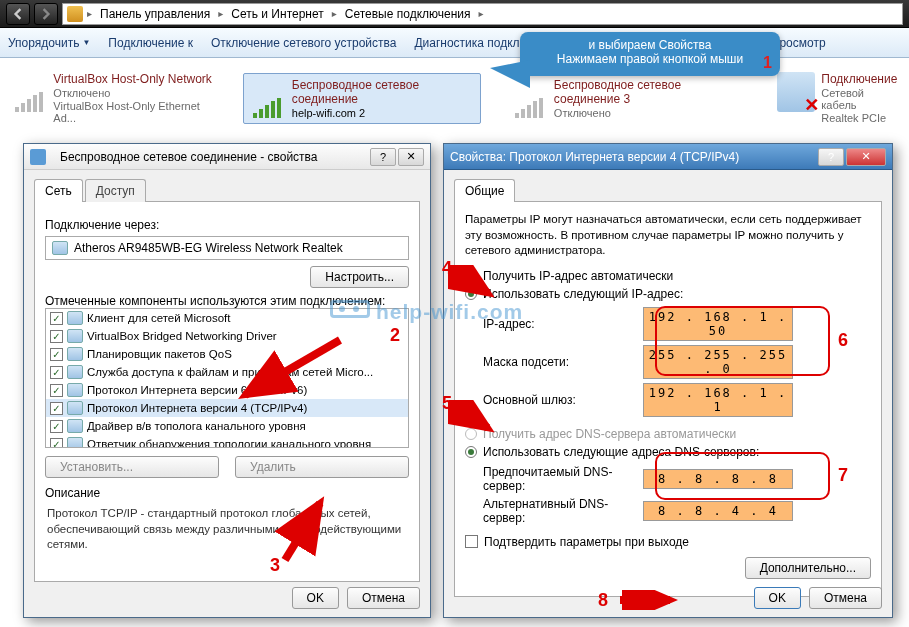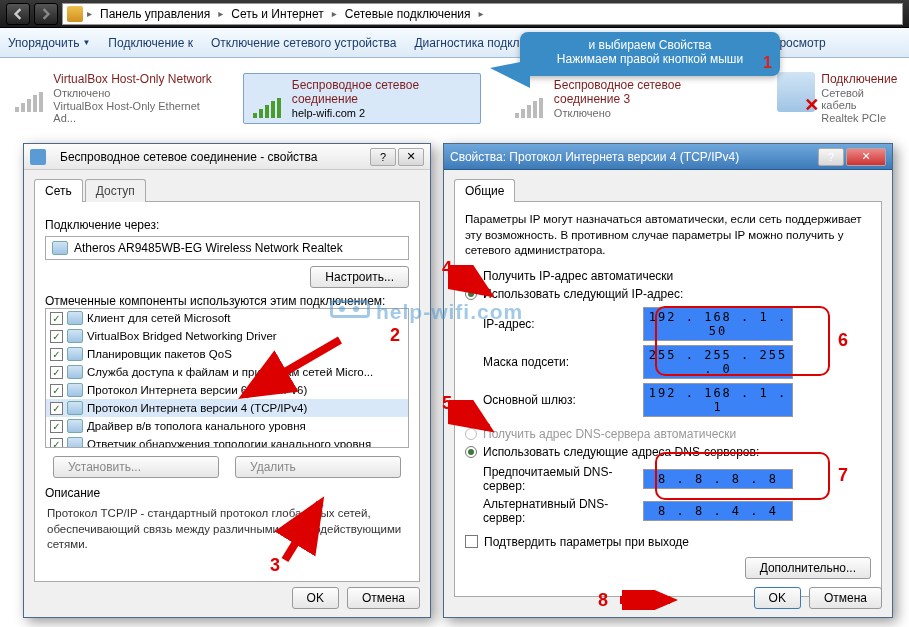--- a/index.html
+++ b/index.html
@@ -62,37 +62,37 @@
   .conn-thru { margin: 6px 0 4px; }
   .adapter-box { border: 1px solid #aaa; background: #fff; padding: 4px 6px; display: flex; align-items: center; gap: 6px; }
   .cfg-btn-row { display: flex; justify-content: flex-end; margin: 6px 0; }
   .btn { padding: 3px 14px; border: 1px solid #999; background: linear-gradient(#fdfdfd,#e6e6e6); border-radius: 3px; font-size: 12px; cursor: default; }
   .btn.disabled { color: #888; }
   .comps-list { border: 1px solid #aaa; background: #fff; height: 140px; overflow: hidden; }
   .comp-row { display: flex; align-items: center; gap: 4px; padding: 2px 4px; font-size: 11.5px; }
   .comp-row.sel { background: #d8e8f8; }
   .chk { width: 13px; height: 13px; border: 1px solid #777; background: #fff; display: flex; align-items: center; justify-content: center; font-size: 10px; color: #2a6a2a; }
   .comp-ico { width: 16px; height: 14px; background: linear-gradient(#d0e4f5,#a0c4e5); border: 1px solid #7aa; border-radius: 2px; }
-  .btn-row3 { display: flex; gap: 16px; margin: 8px 8px; }
+  .btn-row3 { display: flex; gap: 16px; margin: 8px 0; }
   .btn-row3 .btn { flex: 1; }
   .group-label { margin: 4px 0; }
   .desc-box { font-size: 11.5px; color: #333; line-height: 1.35; padding: 2px; }
   .dlg-footer { position: absolute; bottom: 8px; right: 10px; display: flex; gap: 8px; }
   
   
   .info-txt { font-size: 11.5px; line-height: 1.35; margin-bottom: 10px; }
   .radio-row { display: flex; align-items: center; gap: 6px; margin: 4px 0; }
   .radio { width: 12px; height: 12px; border: 1px solid #777; border-radius: 50%; background: #fff; display: flex; align-items: center; justify-content: center; }
   .radio.on::after { content: ""; width: 6px; height: 6px; background: #3a7a3a; border-radius: 50%; }
   .radio.dis { border-color: #bbb; }
   .radio-label.dis { color: #999; }
   .ip-grid { margin: 6px 0 10px 18px; }
   .ip-row { display: flex; align-items: center; margin: 4px 0; }
   .ip-label { width: 160px; }
-  .ip-field { width: 150px; border: 1px solid #999; background: #3b82f6; padding: 2px 4px; text-align: center; letter-spacing: 2px; font-family: monospace; }
+  .ip-field { width: 150px; border: 1px solid #999; background: #fdba74; padding: 2px 4px; text-align: center; letter-spacing: 2px; font-family: monospace; }
   .chk-row { display: flex; align-items: center; gap: 6px; margin-top: 10px; }
   .adv-row { display: flex; justify-content: flex-end; margin-top: 8px; }
   
   
   .ann-arrow { position: absolute; z-index: 20; }
   .ann-num { position: absolute; font-size: 18px; font-weight: bold; color: #d00; z-index: 21; }
   .ann-circ { position: absolute; border: 2.5px solid #d00; border-radius: 10px; z-index: 19; pointer-events: none; }
   
   .watermark { position: absolute; left: 330px; top: 300px; font-size: 21px; font-weight: 600; color: rgba(70,150,210,.5); z-index: 18; letter-spacing: 1px; pointer-events: none; display: flex; align-items: flex-start; gap: 6px; }
   .wm-icon { width: 40px; height: 18px; border: 3px solid rgba(70,150,210,.5); border-radius: 4px; position: relative; }

